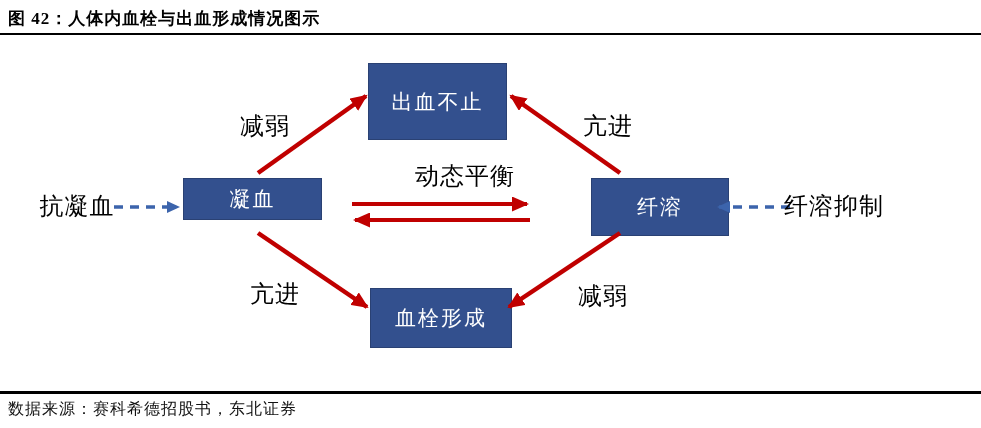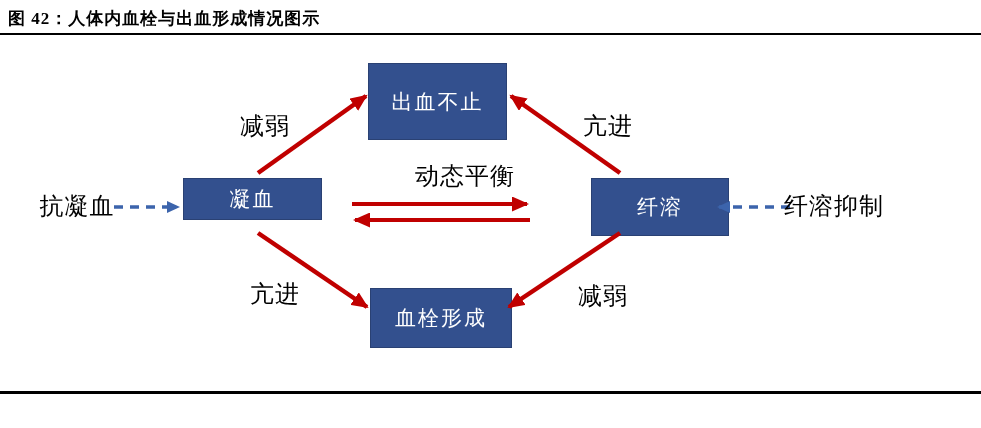--- a/index.html
+++ b/index.html
@@ -138,14 +138,15 @@
     <line class="line-red" x1="620" y1="233" x2="509" y2="307" stroke-width="4.5" marker-end="url(#mk-red)"></line>
 
     <line class="line-red" x1="352" y1="204" x2="527" y2="204" stroke-width="4" marker-end="url(#mk-red)"></line>
     <line class="line-red" x1="530" y1="220" x2="355" y2="220" stroke-width="4" marker-end="url(#mk-red)"></line>
 
     <line class="line-blue" x1="114" y1="207" x2="178" y2="207" stroke-width="3.5" stroke-dasharray="9 7" marker-end="url(#mk-blue)"></line>
     <line class="line-blue" x1="790" y1="207" x2="719" y2="207" stroke-width="3.5" stroke-dasharray="9 7" marker-end="url(#mk-blue)"></line>
   </svg>
 
   <div class="rule-bottom"></div>
+  <div class="source-line">数据来源：赛科希德招股书，东北证券</div>
 
 </div>
 
 </body></html>

